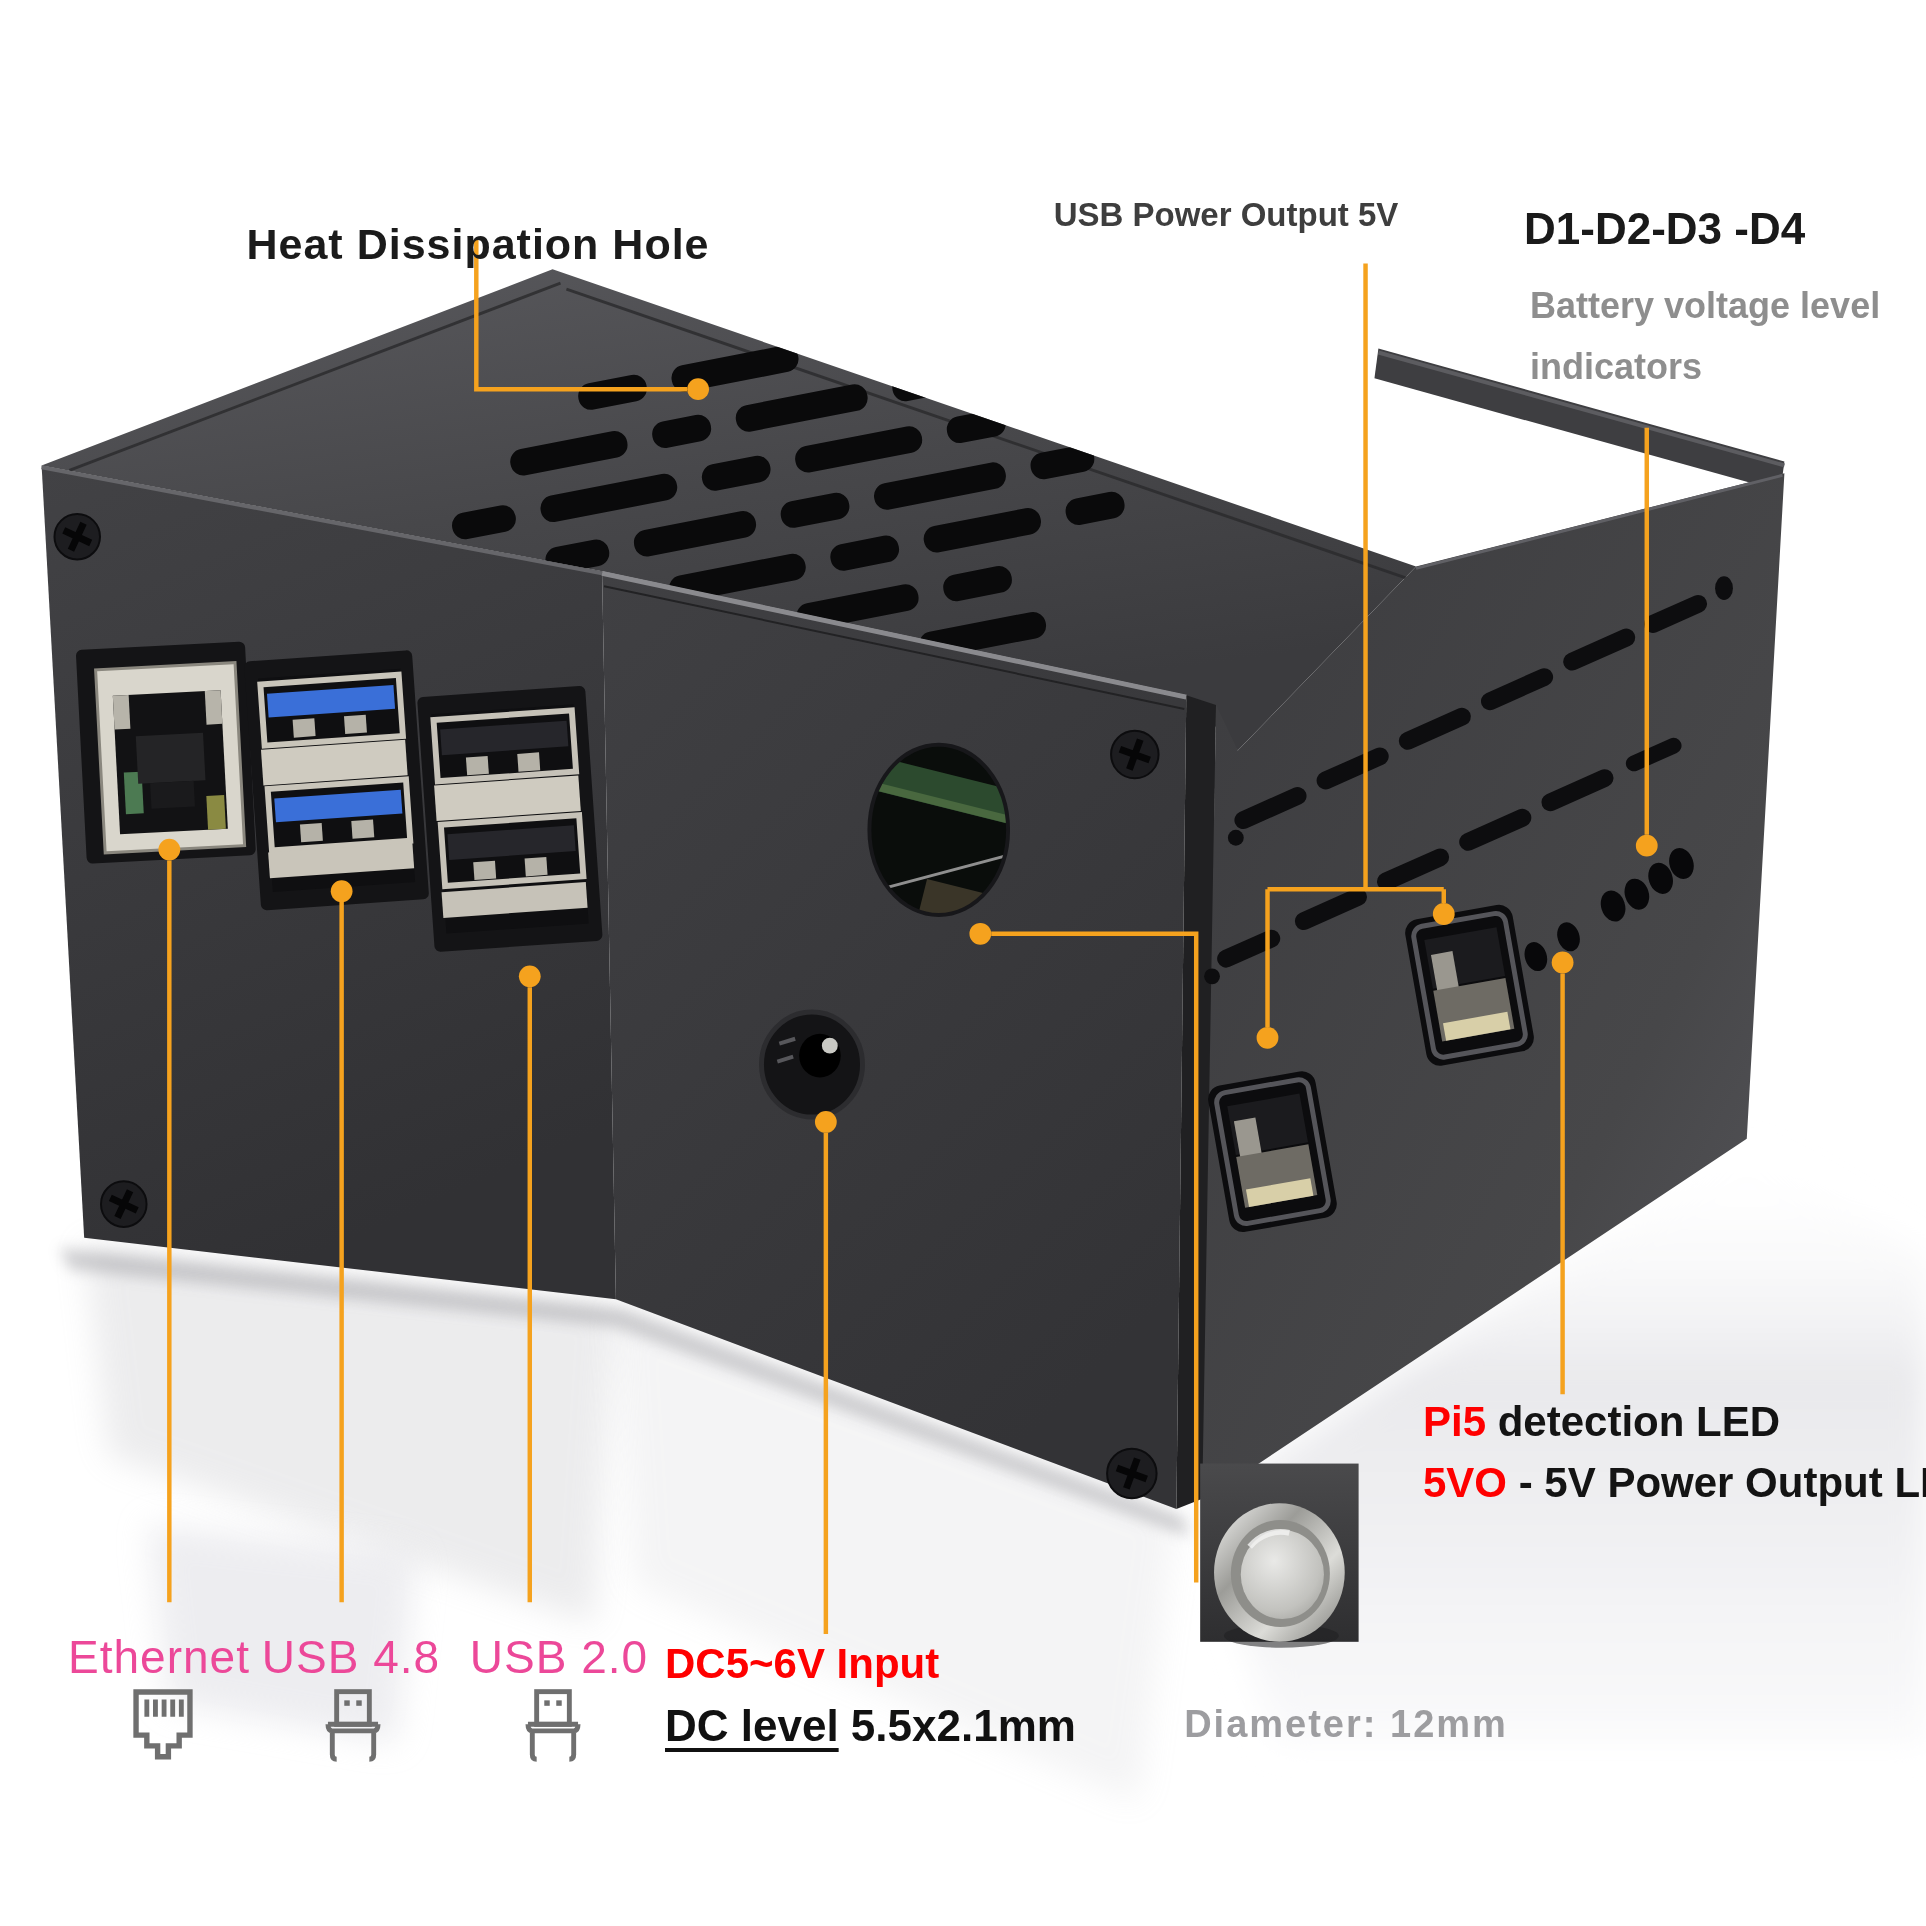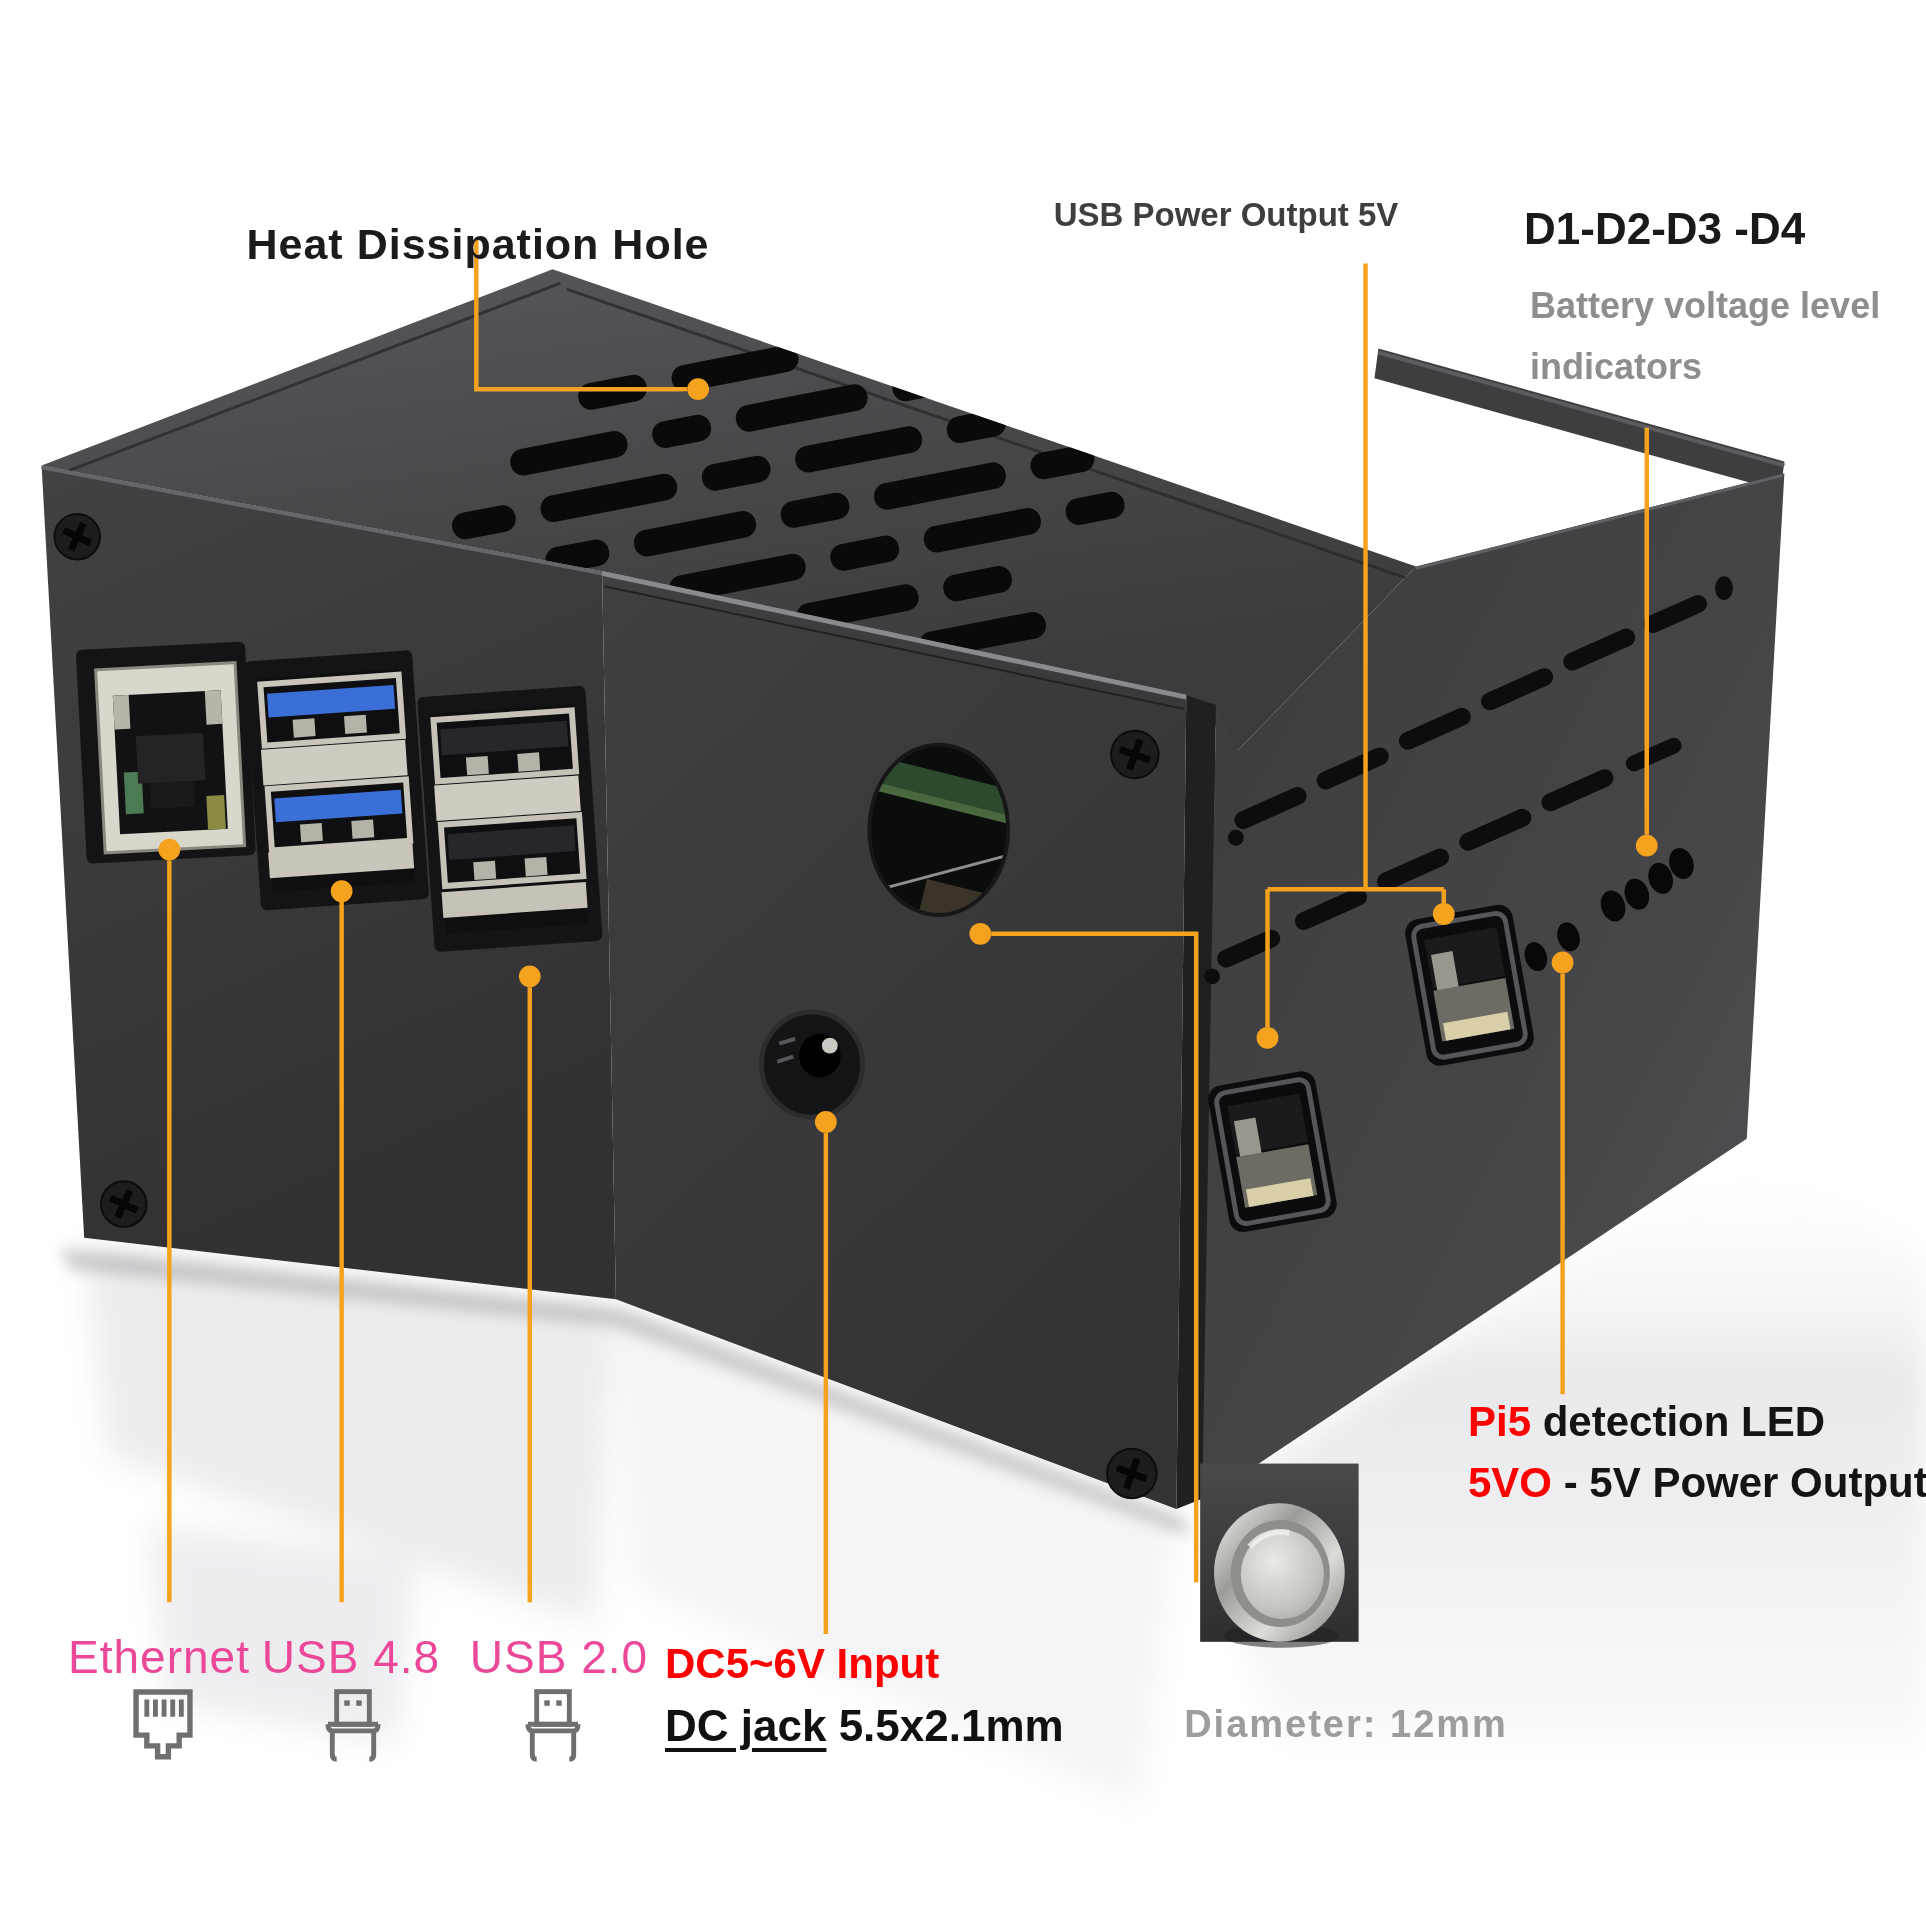--- a/index.html
+++ b/index.html
@@ -13,21 +13,21 @@
   .usbpow{left:1226px;top:196px;font-size:33px;font-weight:700;color:#3e3e3e;}
   .d1d4{left:1524px;top:204px;font-size:44px;font-weight:700;color:#1a1a1a;}
   .d1d4sub{left:1530px;top:275px;font-size:36px;font-weight:600;color:#8e8e8e;line-height:61px;}
   .portlbl{font-size:46px;font-weight:400;letter-spacing:1px;color:#ec4899;top:1630px;}
   .eth{left:159px;} .u3{left:351px;} .u2{left:559px;}
   .dcin{left:665px;top:1640px;font-size:42px;font-weight:700;color:#ff0000;}
   .dcjack{left:665px;top:1701px;font-size:44px;font-weight:700;color:#111;}
   .dcjack .ul{text-decoration:underline;text-decoration-thickness:4px;text-underline-offset:7px;}
   .extsw{left:1354px;top:1638px;font-size:40px;font-weight:600;letter-spacing:2px;color:#1c1c1c;}
   .diam{left:1346px;top:1703px;font-size:38px;font-weight:600;letter-spacing:2px;color:#9d9da0;}
-  .ledline{font-size:42px;font-weight:600;color:#141414;left:1423px;margin-left:45px;}
+  .ledline{font-size:42px;font-weight:600;color:#141414;left:1423px;}
   .led1{top:1398px;} .led2{top:1459px;}
   .redtxt{color:#ff0000;}
   .iconwrap{position:absolute;transform:translateX(-50%);}
   .ic-eth{left:163px;top:1685px;}
   .ic-u3{left:353px;top:1687px;}
   .ic-u2{left:553px;top:1687px;}
 </style>
 </head>
 <body>
 
@@ -387,21 +387,21 @@
 <div class="lbl d1d4sub">
   <span>Battery voltage level</span><br>
   <span>indicators</span>
 </div>
 
 <div class="lbl portlbl eth center">Ethernet</div>
 <div class="lbl portlbl u3 center">USB 4.8</div>
 <div class="lbl portlbl u2 center">USB 2.0</div>
 
 <div class="lbl dcin">DC5~6V Input</div>
-<div class="lbl dcjack"><span class="ul">DC jack</span><span> 5.5x2.1mm</span></div>
+<div class="lbl dcjack"><span class="ul">DC level</span><span> 5.5x2.1mm</span></div>
 
 <div class="lbl diam center">Diameter: 12mm</div>
 
 <div class="lbl ledline led1"><span class="redtxt">Pi5</span><span> detection LED</span></div>
 <div class="lbl ledline led2"><span class="redtxt">5VO</span><span> - 5V Power Output LED</span></div>
 
 <div class="iconwrap ic-eth">
   <svg width="69" height="83" viewBox="0 0 64 76">
     <path d="M7,6 h50 v40 h-10 v10 h-10 v10 h-10 v-10 h-10 v-10 h-10 z" fill="none" stroke="#6f6f6f" stroke-width="5"></path>
     <path d="M17,13 v16 M25,13 v16 M33,13 v16 M41,13 v16 M49,13 v16" stroke="#6f6f6f" stroke-width="4.5" fill="none"></path>

